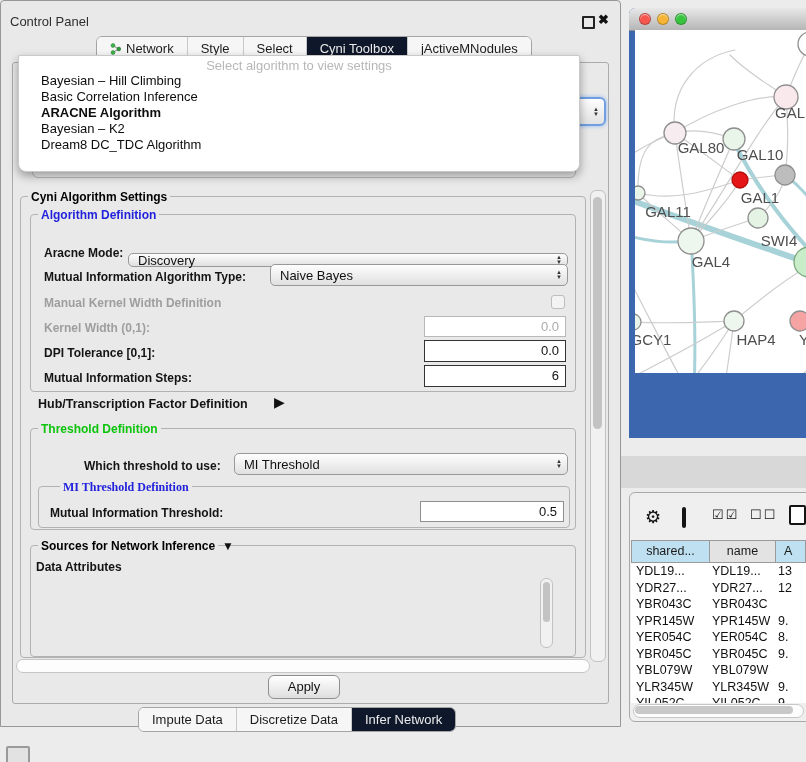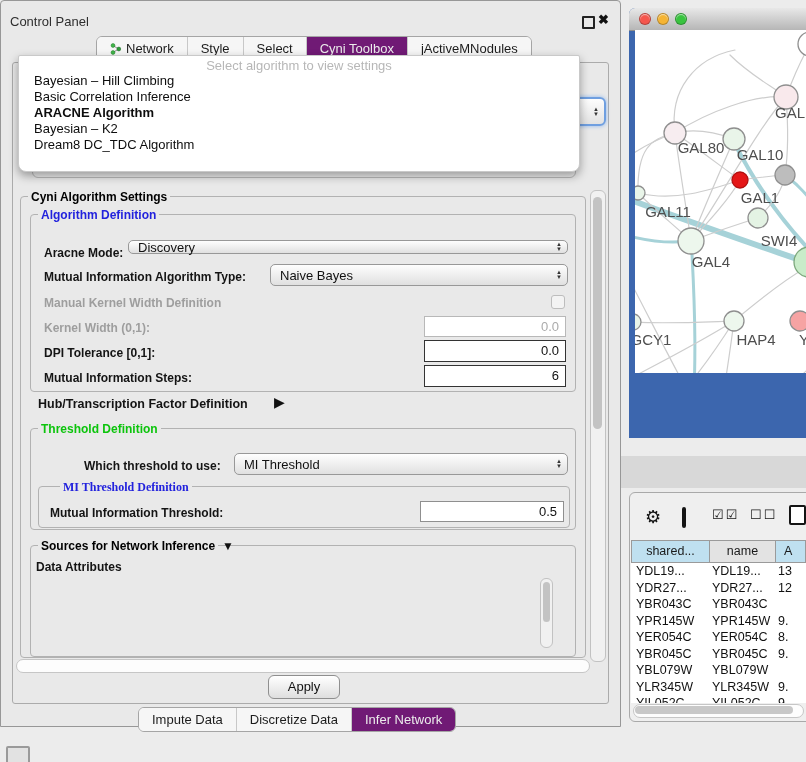--- a/index.html
+++ b/index.html
@@ -10,29 +10,29 @@
   
   #cp-window{left:0;top:10;width:619px;height:725px;background:#e9e9e9;border:1px solid #979797;border-radius:4px 4px 0 0;}
   #cp-title{left:10px;top:14px;font-size:13px;color:#2e2e2e;}
   #cp-float{left:582px;top:16px;width:9px;height:9px;border:2px solid #222;border-radius:1px;}
   #cp-close{left:598px;top:12px;font-size:13px;font-weight:bold;color:#111;}
 
   
   .tabbar{display:flex;background:#f6f6f6;border:1px solid #a5a5a5;border-radius:6px;overflow:hidden;height:23px;}
   .tab{font-size:13px;color:#1c1c1c;line-height:23px;padding:0 13px;border-left:1px solid #c8c8c8;display:flex;align-items:center;gap:4px;background:#f6f6f6;}
   .tab:first-child{border-left:none;}
-  .tab.sel{background:#701a75;color:#ececec;}
+  .tab.sel{background:#0f172a;color:#ececec;}
   #tab-bar{left:96px;top:36px;}
   #bottom-tabs{left:138px;top:707px;}
 
   
   #algo-popup{left:18px;top:55px;width:560px;height:115px;background:#ffffff;border:1px solid #c9c9c9;border-radius:2px 2px 8px 8px;box-shadow:0 4px 10px rgba(0,0,0,.35);z-index:30;}
   #dd-placeholder{top:2px;left:0;width:100%;text-align:center;font-size:13px;color:#b7b7b7;height:15px;line-height:15px;}
   #dd-items{top:17px;left:0;right:0;}
-  .dd-item{height:16px;line-height:16px;padding-left:15px;font-size:13px;color:#0d0d0d;}
+  .dd-item{height:16px;line-height:16px;padding-left:22px;font-size:13px;color:#0d0d0d;}
   .dd-bold{font-weight:bold;}
 
   
   #algo-combo-focus{left:556px;top:97px;width:46px;height:25px;background:linear-gradient(#fdfdfd,#e2e2e2);border:2px solid #6f9fe0;border-radius:6px;box-shadow:0 0 4px #8db7ef;z-index:5;}
   #bg-table-combo{left:32px;top:150px;width:544px;height:28px;border:1px solid #b9b9b9;border-radius:6px;background:#ededed;z-index:4;font-size:13px;color:#b3b3b3;line-height:28px;padding-left:14px;box-sizing:border-box;}
 
   
   #inner-panel{left:12px;top:62px;width:595px;height:640px;border:1px solid #ababab;background:#e9e9e9;border-radius:3px;z-index:1;}
   .groupbox{border:1px solid #b2b2b2;border-radius:4px;z-index:2;}
   .grouplbl{font-size:12px;font-weight:bold;background:#e9e9e9;padding:0 3px;z-index:3;}
@@ -153,21 +153,21 @@
     <div class="vthumb" style="left:2px;top:6px;width:9px;height:232px;"></div>
   </div>
 
   <div class="abs groupbox" style="left:20px;top:196px;width:564px;height:460px;"></div>
   <div class="abs grouplbl" style="left:28px;top:190px;">Cyni Algorithm Settings</div>
 
   <div class="abs groupbox" style="left:30px;top:214px;width:544px;height:176px;"></div>
   <div class="abs grouplbl lbl-blue" style="left:38px;top:208px;">Algorithm Definition</div>
 
   <div class="abs lbl" style="left:44px;top:246px;">Aracne Mode:</div>
-  <div class="abs combo" style="left:128px;top:240px;width:440px;height:14px;">
+  <div class="abs combo" style="left:128px;top:253px;width:440px;height:14px;">
     <span>Discovery</span>
     <span class="arrows">
         <span>▲</span>
         <span>▼</span>
       </span>
   </div>
 
   <div class="abs lbl" style="left:44px;top:270px;">Mutual Information Algorithm Type:</div>
   <div class="abs combo" style="left:270px;top:264px;width:298px;height:22px;">
     <span>Naive Bayes</span>

